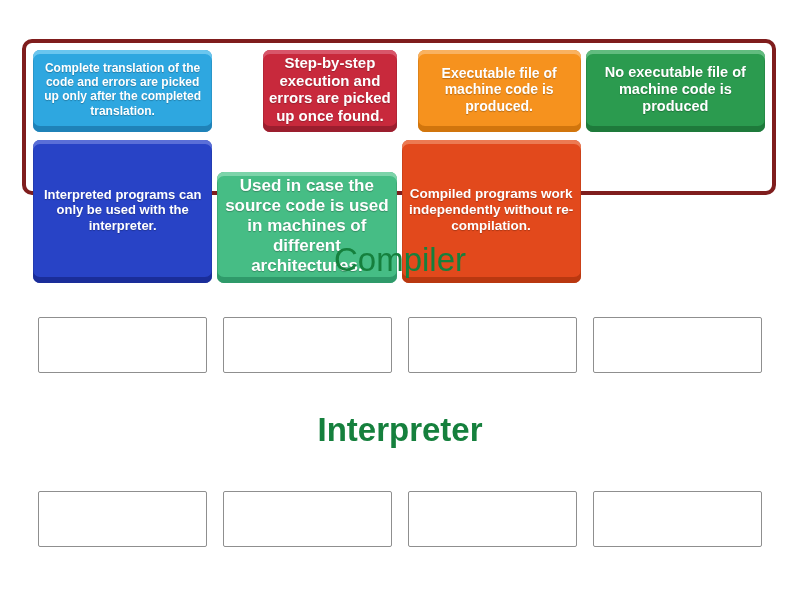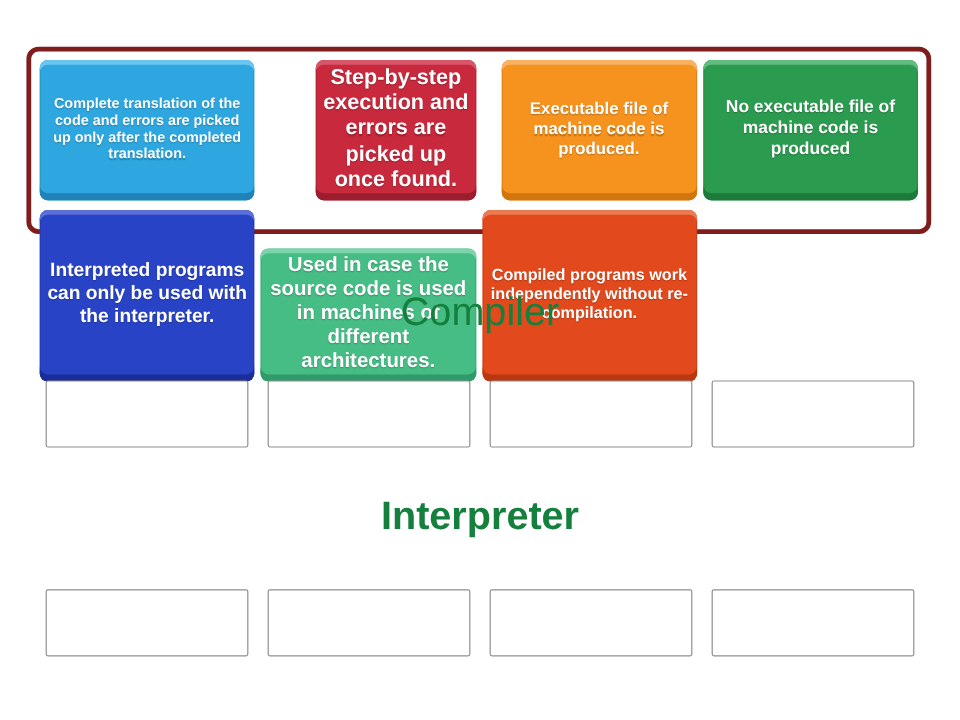--- a/index.html
+++ b/index.html
@@ -87,24 +87,24 @@
     border-radius: 2px;
   }
 </style>
 </head>
 <body>
 
 <div class="stage">
 
   <div class="tray" id="tile-tray">
       <div class="tile" style="--bg: #2EA7E0; --hi: #6AC6EF; --sh: #1F82B8; font-size: 12px;">Complete translation of the code and errors are picked up only after the completed translation.</div>
-      <div class="tile" style="--bg: #C8293C; --hi: #D8566A; --sh: #9B1E2E; font-size: 18px; margin-left: 46px;">Step-by-step execution and errors are picked up once found.</div>
+      <div class="tile" style="--bg: #C8293C; --hi: #D8566A; --sh: #9B1E2E; font-size: 15px; margin-left: 46px;">Step-by-step execution and errors are picked up once found.</div>
       <div class="tile" style="--bg: #F6921E; --hi: #F9B261; --sh: #D1750D; font-size: 14px; margin-left: 16px;">Executable file of machine code is produced.</div>
       <div class="tile" style="--bg: #2B9B4F; --hi: #62BC7F; --sh: #1E7A3B; font-size: 14.5px;">No executable file of machine code is produced</div>
-      <div class="tile" style="--bg: #2843C6; --hi: #5A6FD8; --sh: #1A2D99; font-size: 16px; text-align: center;">Interpreted programs can only be used with the interpreter.</div>
+      <div class="tile" style="--bg: #2843C6; --hi: #5A6FD8; --sh: #1A2D99; font-size: 13px; text-align: center;">Interpreted programs can only be used with the interpreter.</div>
       <div class="tile" style="--bg: #46BD85; --hi: #7DD4AA; --sh: #2F9A6A; font-size: 17px; margin-top: 32px;">Used in case the source code is used in machines of different architectures.</div>
       <div class="tile" style="--bg: #E2491C; --hi: #EC7A52; --sh: #B93810; font-size: 13.5px; text-align: center;">Compiled programs work independently without re-compilation.</div>
     </div>
 
   <div class="group-heading heading-compiler">Compiler</div>
 
   <div class="slot-row slot-row-0">
       <div class="drop-slot"></div>
       <div class="drop-slot"></div>
       <div class="drop-slot"></div>

